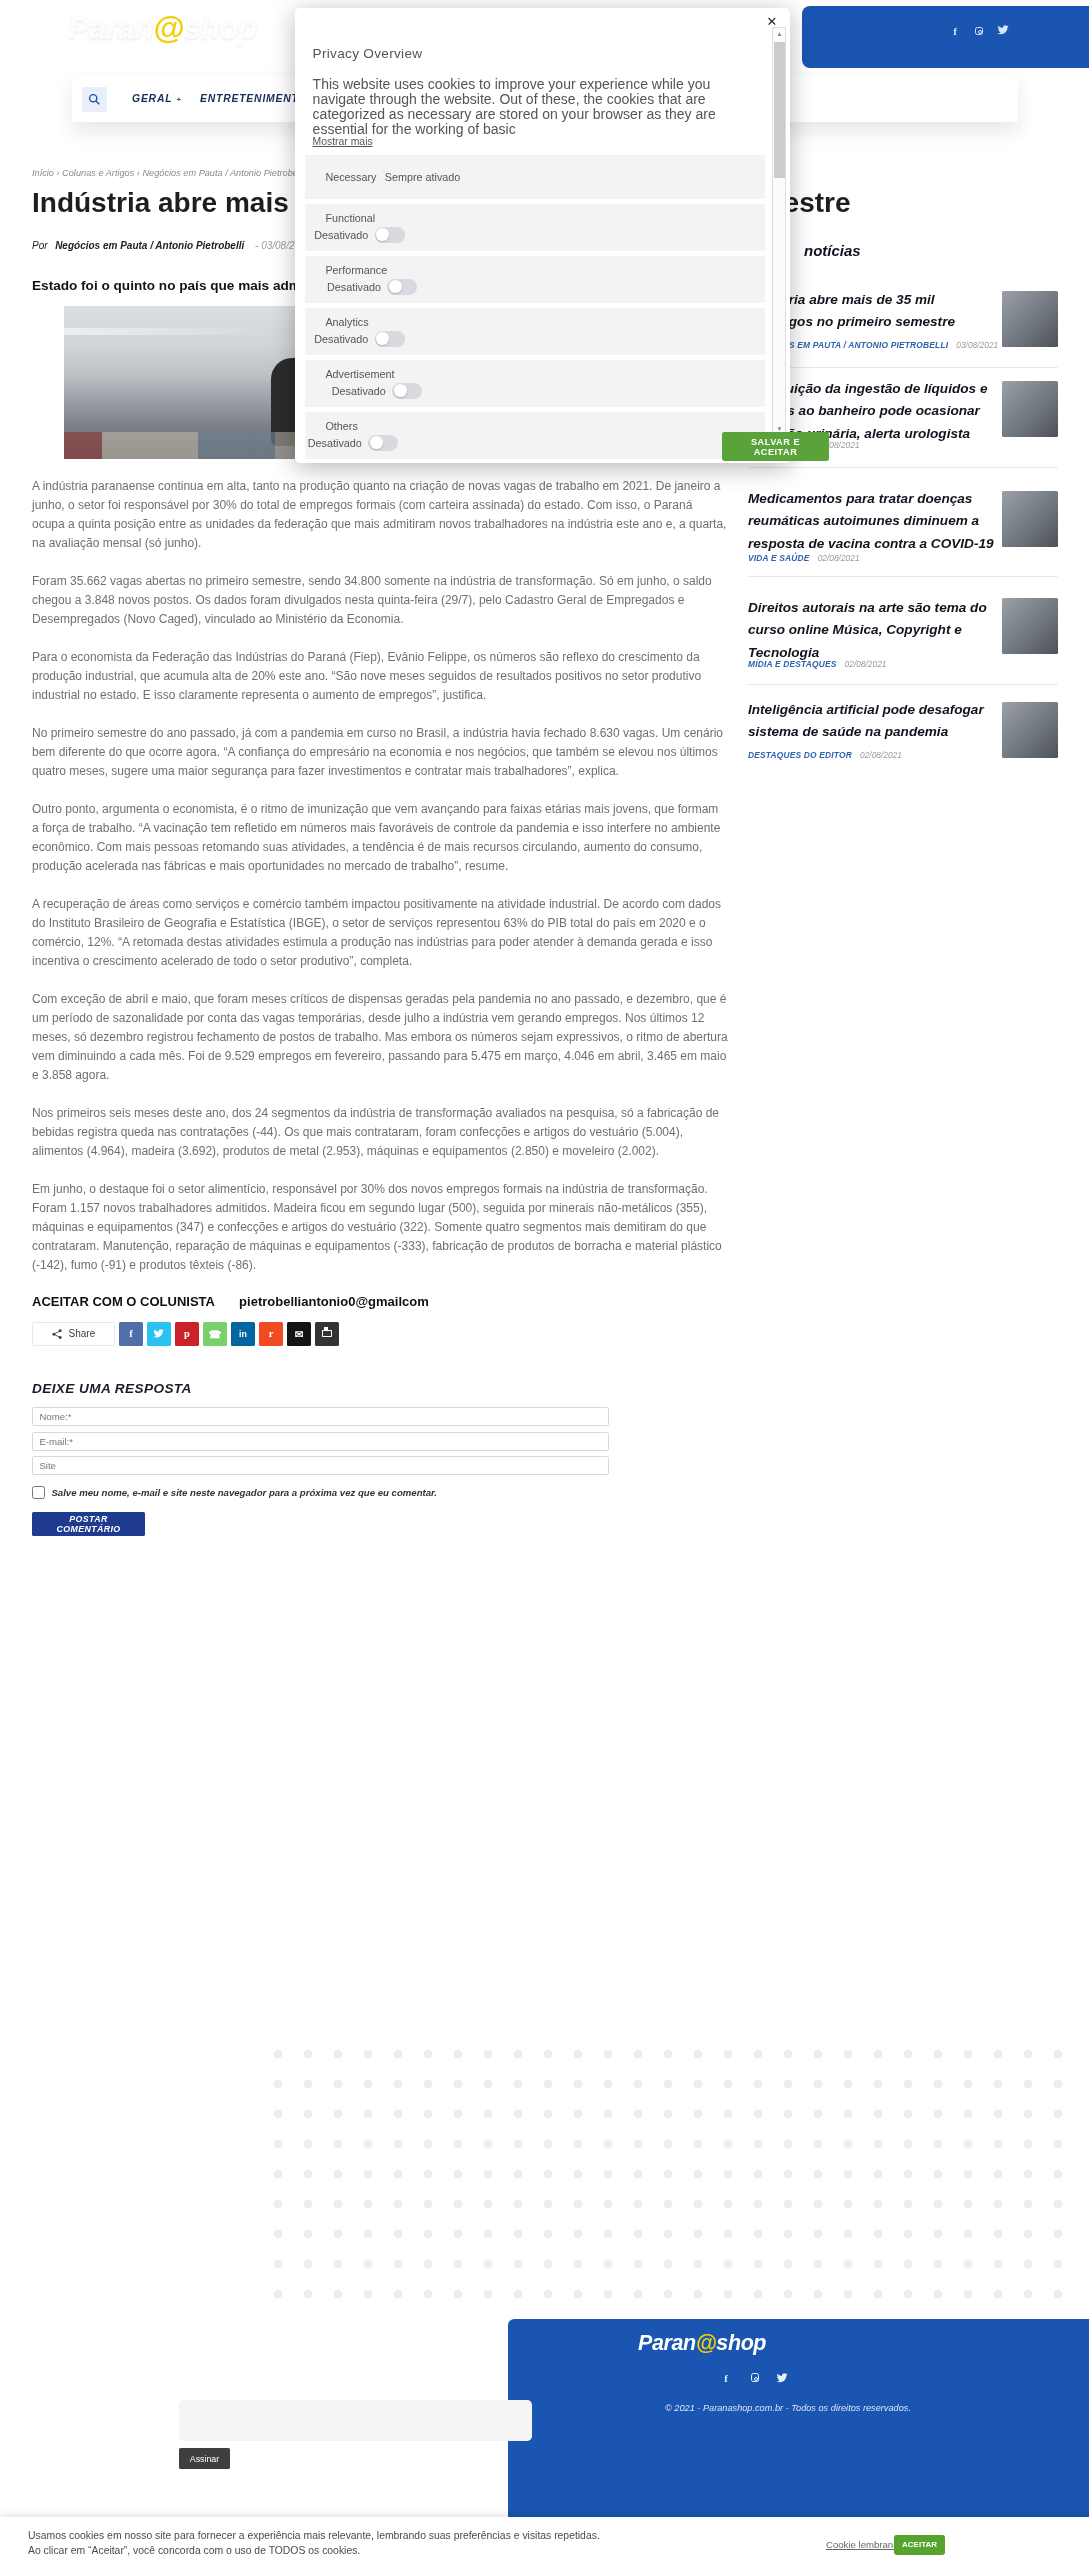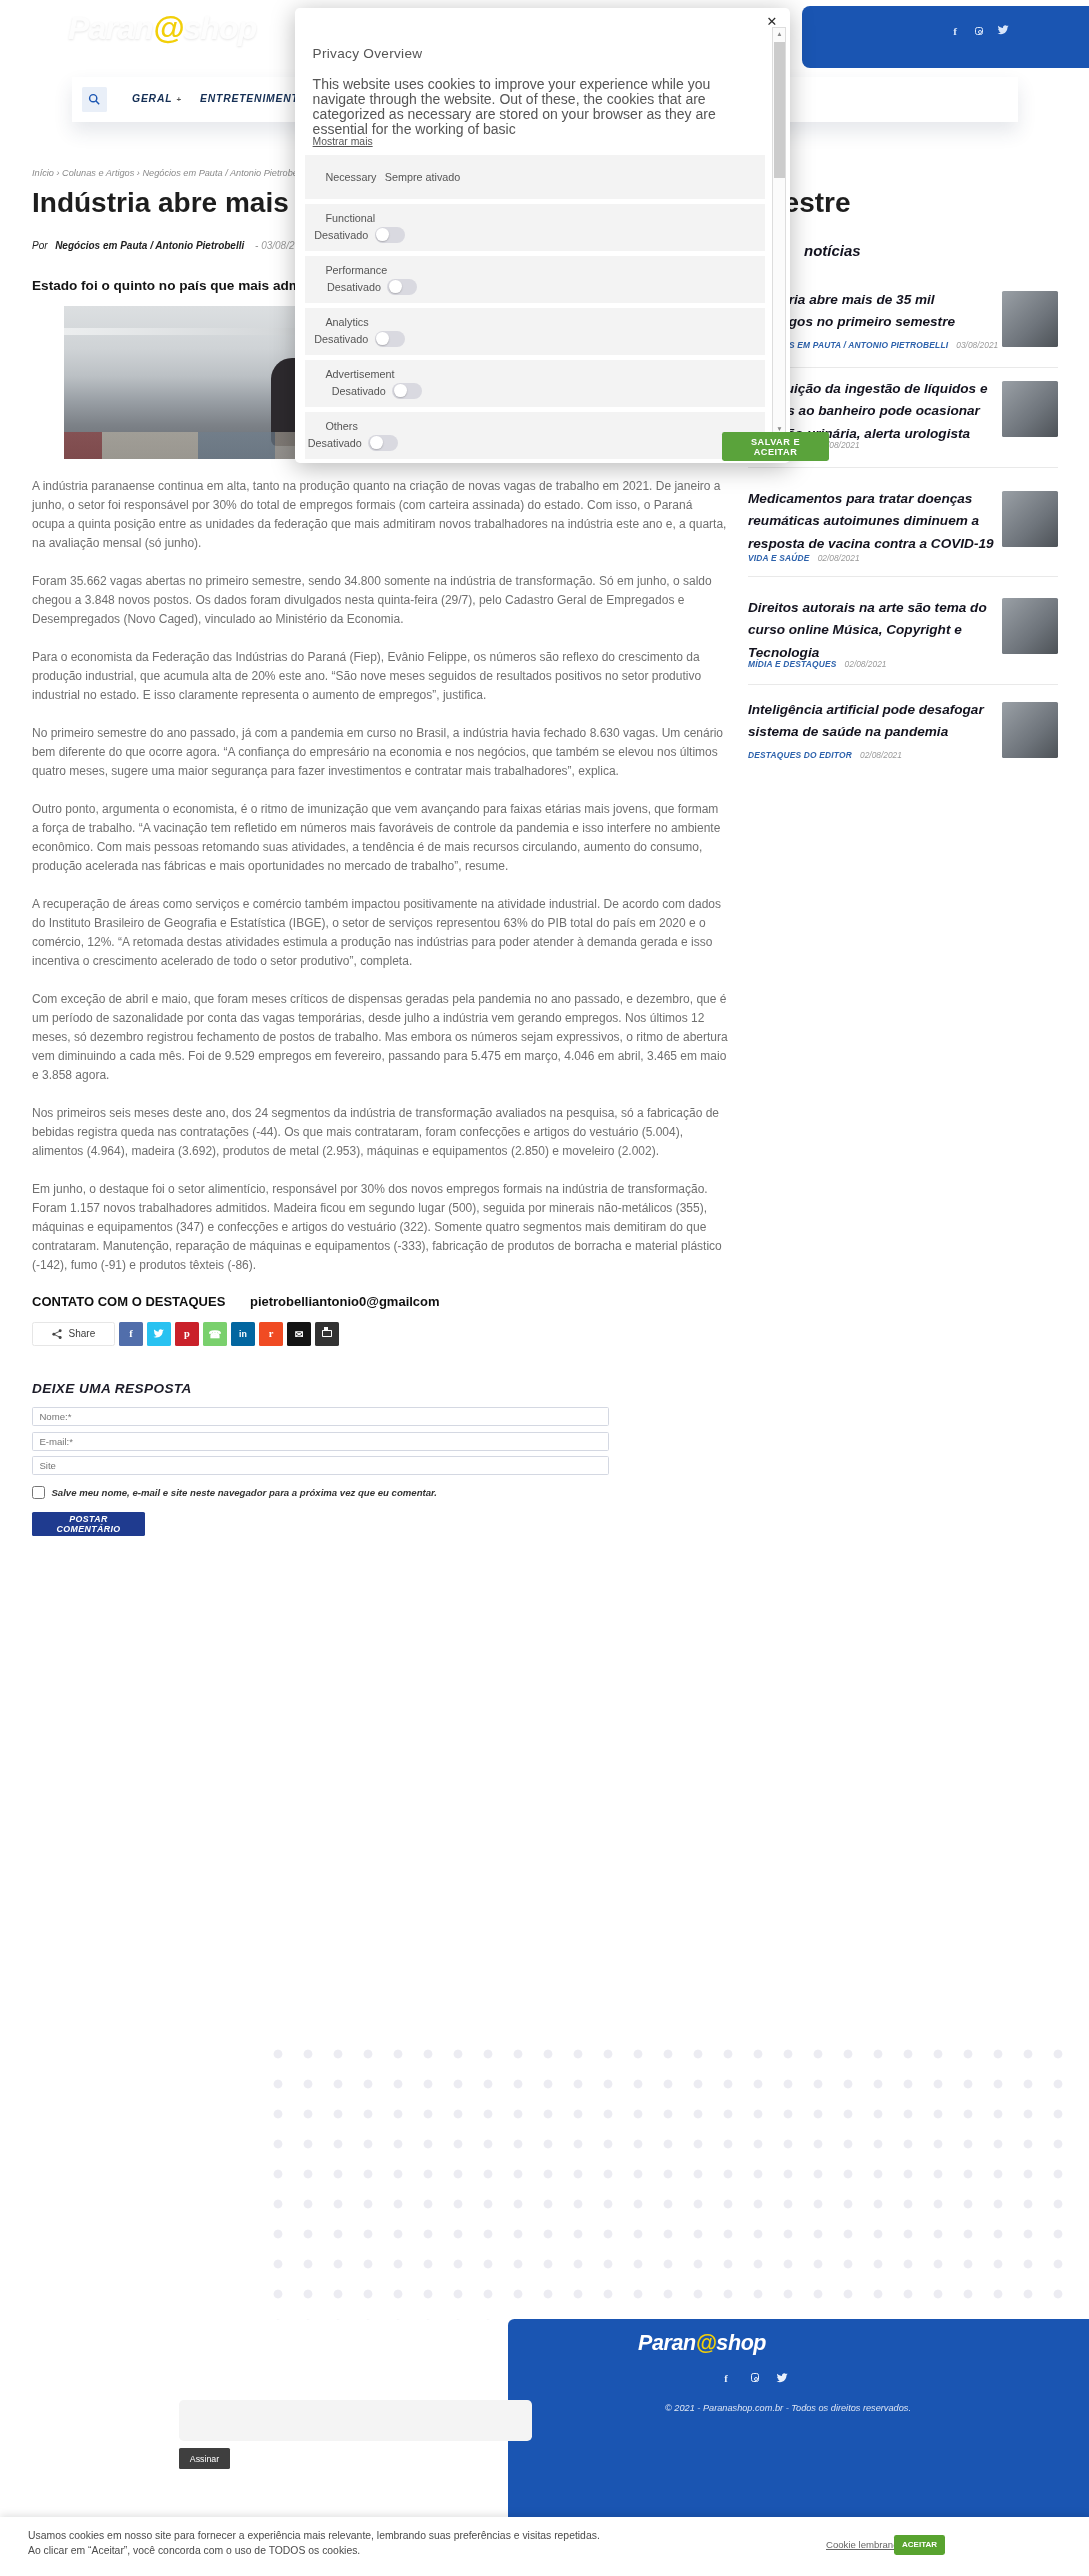--- a/index.html
+++ b/index.html
@@ -138,21 +138,21 @@
     <p>Foram 35.662 vagas abertas no primeiro semestre, sendo 34.800 somente na indústria de transformação. Só em junho, o saldo chegou a 3.848 novos postos. Os dados foram divulgados nesta quinta-feira (29/7), pelo Cadastro Geral de Empregados e Desempregados (Novo Caged), vinculado ao Ministério da Economia.</p>
     <p>Para o economista da Federação das Indústrias do Paraná (Fiep), Evânio Felippe, os números são reflexo do crescimento da produção industrial, que acumula alta de 20% este ano. “São nove meses seguidos de resultados positivos no setor produtivo industrial no estado. E isso claramente representa o aumento de empregos”, justifica.</p>
     <p>No primeiro semestre do ano passado, já com a pandemia em curso no Brasil, a indústria havia fechado 8.630 vagas. Um cenário bem diferente do que ocorre agora. “A confiança do empresário na economia e nos negócios, que também se elevou nos últimos quatro meses, sugere uma maior segurança para fazer investimentos e contratar mais trabalhadores”, explica.</p>
     <p>Outro ponto, argumenta o economista, é o ritmo de imunização que vem avançando para faixas etárias mais jovens, que formam a força de trabalho. “A vacinação tem refletido em números mais favoráveis de controle da pandemia e isso interfere no ambiente econômico. Com mais pessoas retomando suas atividades, a tendência é de mais recursos circulando, aumento do consumo, produção acelerada nas fábricas e mais oportunidades no mercado de trabalho”, resume.</p>
     <p>A recuperação de áreas como serviços e comércio também impactou positivamente na atividade industrial. De acordo com dados do Instituto Brasileiro de Geografia e Estatística (IBGE), o setor de serviços representou 63% do PIB total do país em 2020 e o comércio, 12%. “A retomada destas atividades estimula a produção nas indústrias para poder atender à demanda gerada e isso incentiva o crescimento acelerado de todo o setor produtivo”, completa.</p>
     <p>Com exceção de abril e maio, que foram meses críticos de dispensas geradas pela pandemia no ano passado, e dezembro, que é um período de sazonalidade por conta das vagas temporárias, desde julho a indústria vem gerando empregos. Nos últimos 12 meses, só dezembro registrou fechamento de postos de trabalho. Mas embora os números sejam expressivos, o ritmo de abertura vem diminuindo a cada mês. Foi de 9.529 empregos em fevereiro, passando para 5.475 em março, 4.046 em abril, 3.465 em maio e 3.858 agora.</p>
     <p>Nos primeiros seis meses deste ano, dos 24 segmentos da indústria de transformação avaliados na pesquisa, só a fabricação de bebidas registra queda nas contratações (-44). Os que mais contrataram, foram confecções e artigos do vestuário (5.004), alimentos (4.964), madeira (3.692), produtos de metal (2.953), máquinas e equipamentos (2.850) e moveleiro (2.002).</p>
     <p>Em junho, o destaque foi o setor alimentício, responsável por 30% dos novos empregos formais na indústria de transformação. Foram 1.157 novos trabalhadores admitidos. Madeira ficou em segundo lugar (500), seguida por minerais não-metálicos (355), máquinas e equipamentos (347) e confecções e artigos do vestuário (322). Somente quatro segmentos mais demitiram do que contrataram. Manutenção, reparação de máquinas e equipamentos (-333), fabricação de produtos de borracha e material plástico (-142), fumo (-91) e produtos têxteis (-86).</p>
 
     <div class="contact-row">
-      <span>CONTATO COM O DESTAQUES</span>
+      <span>ACEITAR COM O COLUNISTA</span>
       <span class="email">pietrobelliantonio0@gmailcom</span>
     </div>
 
     <div class="share-row">
       <div class="share-btn">
         <svg width="10.4" height="10.4" viewBox="0 0 14 14">
             <circle cx="2.5" cy="7" r="2" fill="#444"></circle>
             <circle cx="11" cy="2.5" r="2" fill="#444"></circle>
             <circle cx="11" cy="11.5" r="2" fill="#444"></circle>
             <line x1="3" y1="6.5" x2="10.5" y2="3" stroke="#444" stroke-width="1.2"></line>

